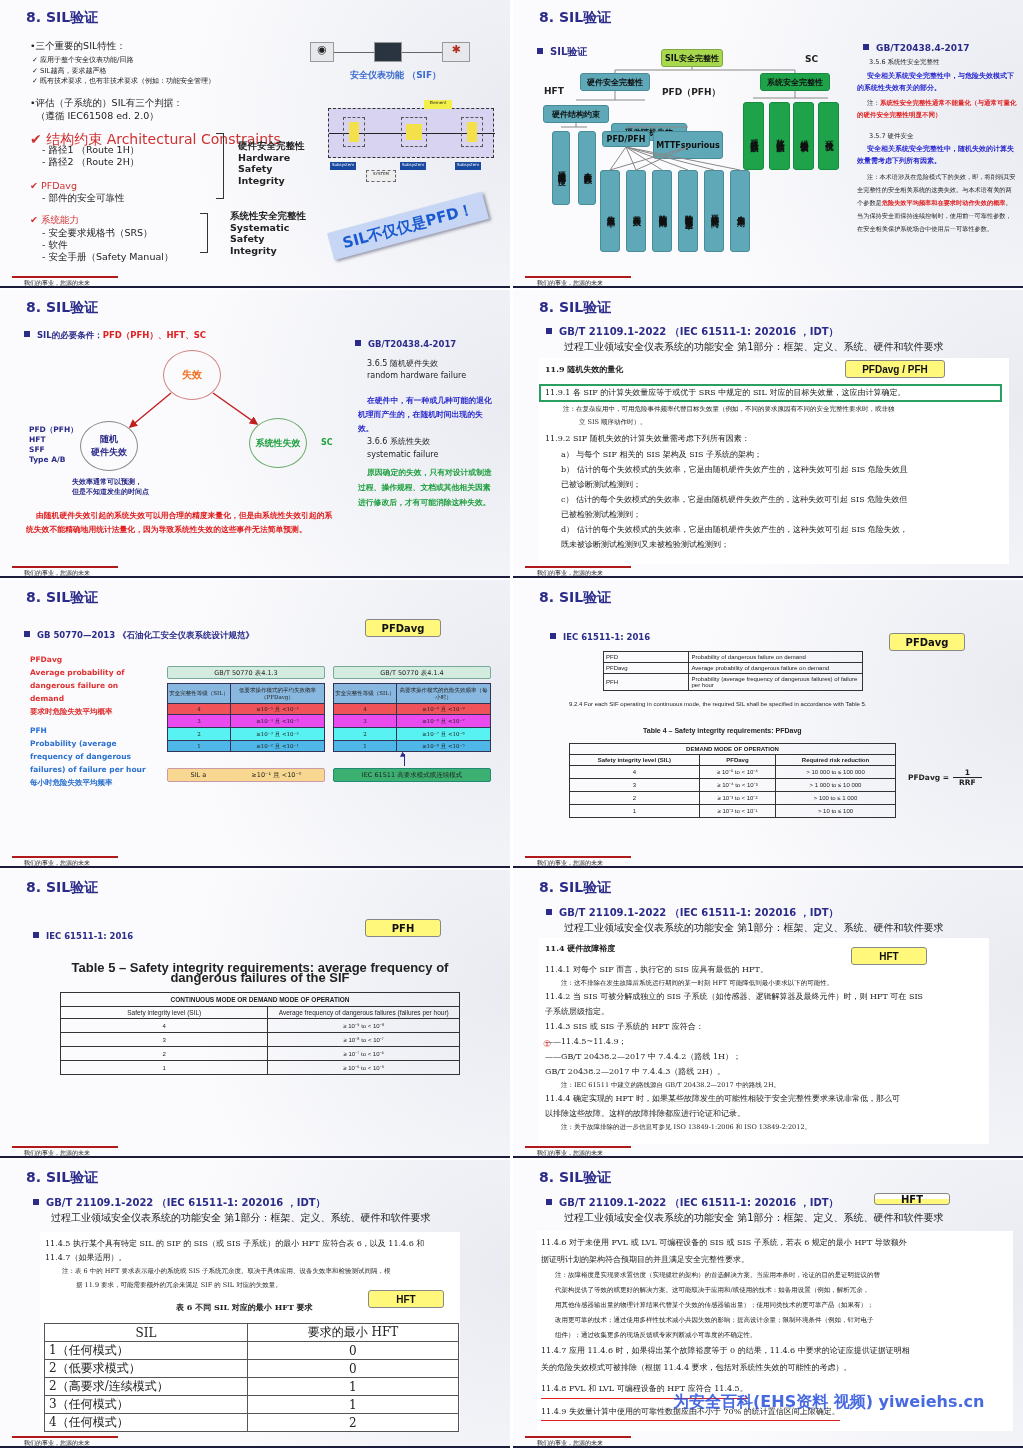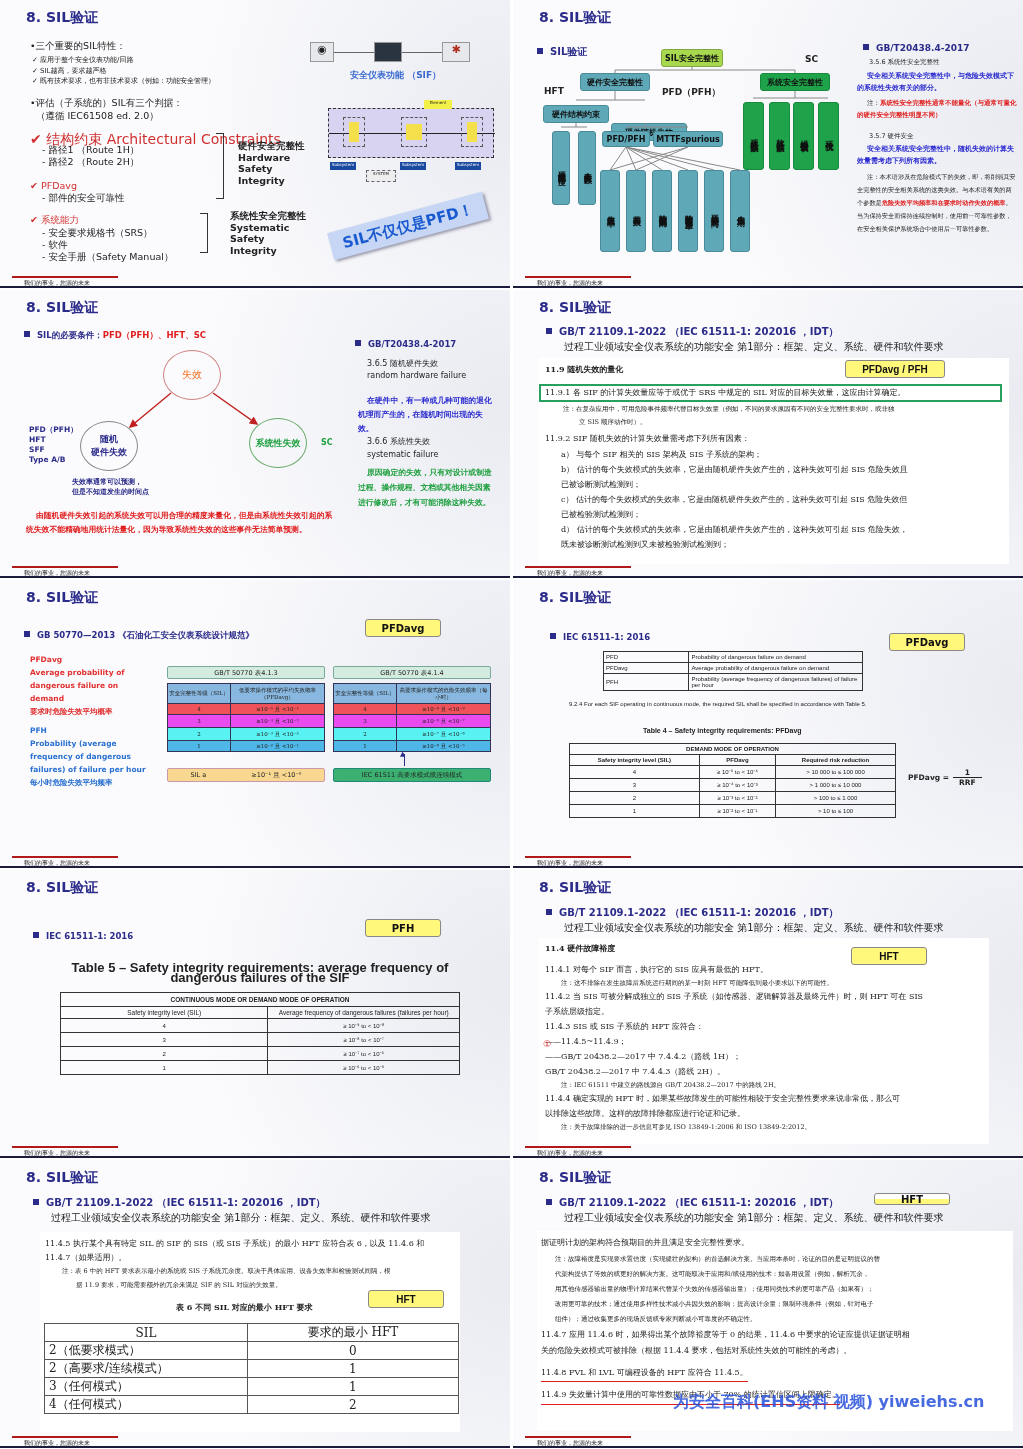--- a/index.html
+++ b/index.html
@@ -104,21 +104,21 @@
     <div class="sub" style="left:292px;top:54px;font-weight:bold;font-size:9px">SC</div>
     <div class="sub" style="left:31px;top:86px;font-weight:bold;font-size:9px">HFT</div>
     <div class="sub" style="left:149px;top:86px;font-weight:bold;font-size:9px">PFD（PFH）</div>
     <div class="node" style="left:67px;top:73px;width:70px;height:18px">硬件安全完整性</div>
     <div class="node gnode" style="left:247px;top:73px;width:70px;height:18px">系统安全完整性</div>
     <div class="node" style="left:30px;top:105px;width:66px;height:18px">硬件结构约束</div>
     <div class="node" style="left:98px;top:123px;width:76px;height:18px">硬件随机失效</div>
     <div class="node vnode" style="left:39px;top:131px;width:18px;height:74px">硬件故障裕度</div>
     <div class="node vnode" style="left:65px;top:131px;width:18px;height:74px">安全失效分数</div>
     <div class="node" style="left:89px;top:131px;width:48px;height:16px">PFD/PFH</div>
-    <div class="node" style="left:140px;top:131px;width:70px;height:16px">MTTFspurious</div>
+    <div class="node" style="left:140px;top:131px;width:70px;height:28px">MTTFspurious</div>
     <div class="node vnode" style="left:87px;top:170px;width:20px;height:82px">失效频率</div>
     <div class="node vnode" style="left:113px;top:170px;width:20px;height:82px">共因失效</div>
     <div class="node vnode" style="left:139px;top:170px;width:20px;height:82px">检验测试间隔</div>
     <div class="node vnode" style="left:165px;top:170px;width:20px;height:82px">检验测试覆盖率</div>
     <div class="node vnode" style="left:191px;top:170px;width:20px;height:82px">平均修复时间</div>
     <div class="node vnode" style="left:217px;top:170px;width:20px;height:82px">生命周期</div>
     <div class="node vnode gnode" style="left:230px;top:102px;width:21px;height:68px">硬件设计缺陷</div>
     <div class="node vnode gnode" style="left:256px;top:102px;width:21px;height:68px">软件设计缺陷</div>
     <div class="node vnode gnode" style="left:280px;top:102px;width:21px;height:68px">维护安装错误</div>
     <div class="node vnode gnode" style="left:305px;top:102px;width:21px;height:68px">环境干扰</div>
@@ -154,21 +154,21 @@
   <div class="sub" style="left:356px;top:132px;font-size:6.5px">3.5.7  硬件安全</div>
   <div class="sub" style="left:344px;top:143px;width:160px;font-size:7px;line-height:12px;font-weight:bold;color:#2b2bd0;text-indent:10px">安全相关系统安全完整性中，随机失效的计算失效量需考虑下列所有因素。</div>
   <div class="sub" style="left:344px;top:170px;width:160px;font-size:6.2px;line-height:13px;text-indent:10px"><span>注：本术语涉及在危险模式下的失效，即，将削弱其安全完整性的安全相关系统的这类失效。与本术语有关的两个参数是</span><span style="color:#e02020;font-weight:bold">危险失效平均频率和在要求时动作失效的概率</span><span>。当为保持安全而保持连续控制时，使用前一可靠性参数，在安全相关保护系统场合中使用后一可靠性参数。</span></div>
   <div class="footer-line"></div>
   <div class="footer">我们的事业，您源的未来</div>
 </div>
 
 <div class="slide" style="left:0;top:290px">
   <div class="title">8. SIL验证</div>
   <div class="bul" style="left:24px;top:40px;font-size:8.5px"><span>SIL的必要条件：</span><span style="color:#e02020">PFD（PFH）、HFT、SC</span></div>
-  <div style="position:absolute;left:163px;top:60px;width:58px;height:50px;border:1px solid #d08080;border-radius:50%;display:flex;align-items:center;justify-content:center;color:#f07020;font-weight:normal;font-size:10px">失效</div>
+  <div style="position:absolute;left:163px;top:60px;width:58px;height:50px;border:1px solid #d08080;border-radius:50%;display:flex;align-items:center;justify-content:center;color:#f07020;font-weight:bold;font-size:10px">失效</div>
   <div style="position:absolute;left:80px;top:131px;width:58px;height:50px;border:1px solid #888;border-radius:50%;display:flex;align-items:center;justify-content:center;color:#2b2b8a;font-weight:bold;font-size:9px;text-align:center;white-space:pre-line">随机
 硬件失效</div>
   <div style="position:absolute;left:249px;top:128px;width:58px;height:50px;border:1px solid #6a6;border-radius:50%;display:flex;align-items:center;justify-content:center;color:#20a040;font-weight:bold;font-size:9px">系统性失效</div>
   <svg style="position:absolute;left:0;top:0" width="340" height="200">
     <defs>
           <marker id="ah" markerWidth="6" markerHeight="6" refX="5" refY="3" orient="auto">
             <path d="M0,0 L6,3 L0,6 z" fill="#c02020"></path>
           </marker>
         </defs>
     <line x1="171" y1="103" x2="130" y2="137" stroke="#c02020" stroke-width="1.4" marker-end="url(#ah)"></line>
@@ -443,20 +443,24 @@
     <p class="note" style="position:absolute;left:36px;top:47px">据 11.9 要求，可能需要额外的冗余来满足 SIF 的 SIL 对应的失效量。</p>
     <p style="position:absolute;left:136px;top:68px;font-weight:bold">表 6   不同 SIL 对应的最小 HFT 要求</p>
     <div class="ybox" style="left:328px;top:58px;width:76px;height:18px;line-height:17px;font-family:'Liberation Sans',sans-serif">HFT</div>
     <table style="position:absolute;left:4px;top:91px;width:415px;font-size:12px;font-family:'DejaVu Serif',serif">
       <tbody>
             <tr style="height:17px">
               <td style="border:1px solid #555;text-align:center;width:49%">SIL</td>
               <td style="border:1px solid #555;text-align:center">要求的最小 HFT</td>
             </tr>
       <tr style="height:16px">
+              <td style="border:1px solid #555;padding-left:4px">1（任何模式）</td>
+              <td style="border:1px solid #555;text-align:center">0</td>
+            </tr>
+      <tr style="height:16px">
               <td style="border:1px solid #555;padding-left:4px">2（低要求模式）</td>
               <td style="border:1px solid #555;text-align:center">0</td>
             </tr>
       <tr style="height:16px">
               <td style="border:1px solid #555;padding-left:4px">2（高要求/连续模式）</td>
               <td style="border:1px solid #555;text-align:center">1</td>
             </tr>
       <tr style="height:16px">
               <td style="border:1px solid #555;padding-left:4px">3（任何模式）</td>
               <td style="border:1px solid #555;text-align:center">1</td>
@@ -472,20 +476,21 @@
   <div class="footer">我们的事业，您源的未来</div>
 </div>
 
 <div class="slide" style="left:513px;top:1160px">
   <div class="title">8. SIL验证</div>
   <div class="bul" style="left:33px;top:36px">GB/T 21109.1-2022 （IEC 61511-1: 202016 ，IDT）</div>
   <div class="ybox" style="left:361px;top:33px;width:76px;height:12px;line-height:11px;background:linear-gradient(#fff 50%,#fff87a 50%)">HFT</div>
   <div class="sub" style="left:51px;top:51px;font-size:10px">过程工业领域安全仪表系统的功能安全 第1部分：框架、定义、系统、硬件和软件要求</div>
   <div class="doc" style="left:24px;top:71px;width:476px;height:200px">
     <div style="position:absolute;left:4px;top:4px">
+      <p style="line-height:16.5px">11.4.6   对于未使用 FVL 或 LVL 可编程设备的 SIS 或 SIS 子系统，若表 6 规定的最小 HFT 导致额外</p>
       <p style="line-height:16.5px">据证明计划的架构符合预期目的并且满足安全完整性要求。</p>
       <p class="note" style="padding-left:14px;line-height:15px">注：故障裕度是实现要求置信度（实现健壮的架构）的首选解决方案。当应用本条时，论证的目的是证明提议的替</p>
       <p class="note" style="padding-left:14px;line-height:15px">    代架构提供了等效的或更好的解决方案。这可能取决于应用和/或使用的技术：如备用设置（例如，解析冗余，</p>
       <p class="note" style="padding-left:14px;line-height:15px">    用其他传感器输出量的物理计算结果代替某个失效的传感器输出量）；使用同类技术的更可靠产品（如果有）；</p>
       <p class="note" style="padding-left:14px;line-height:15px">    改用更可靠的技术；通过使用多样性技术减小共因失效的影响；提高设计余量；限制环境条件（例如，针对电子</p>
       <p class="note" style="padding-left:14px;line-height:15px">    组件）；通过收集更多的现场反馈或专家判断减小可靠度的不确定性。</p>
       <p style="line-height:16.5px">11.4.7   应用 11.4.6 时，如果得出某个故障裕度等于 0 的结果，11.4.6 中要求的论证应提供证据证明相</p>
       <p style="line-height:16.5px">关的危险失效模式可被排除（根据 11.4.4 要求，包括对系统性失效的可能性的考虑）。</p>
       <p style="line-height:16.5px;border-bottom:1px solid #e02020;display:inline-block">11.4.8   FVL 和 LVL 可编程设备的 HFT 应符合 11.4.5。</p>
       <p style="line-height:16.5px;border-bottom:1px solid #e02020;display:inline-block">11.4.9   失效量计算中使用的可靠性数据应由不小于 70% 的统计置信区间上限确定。</p>

